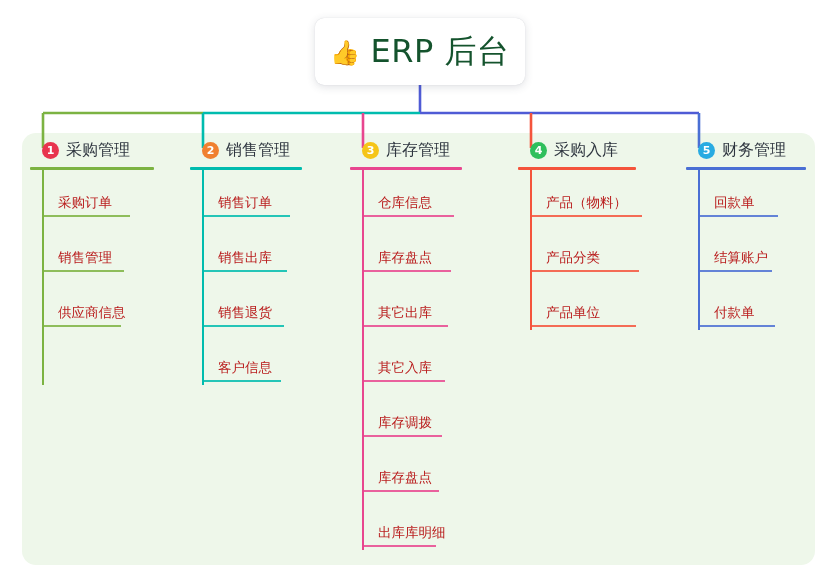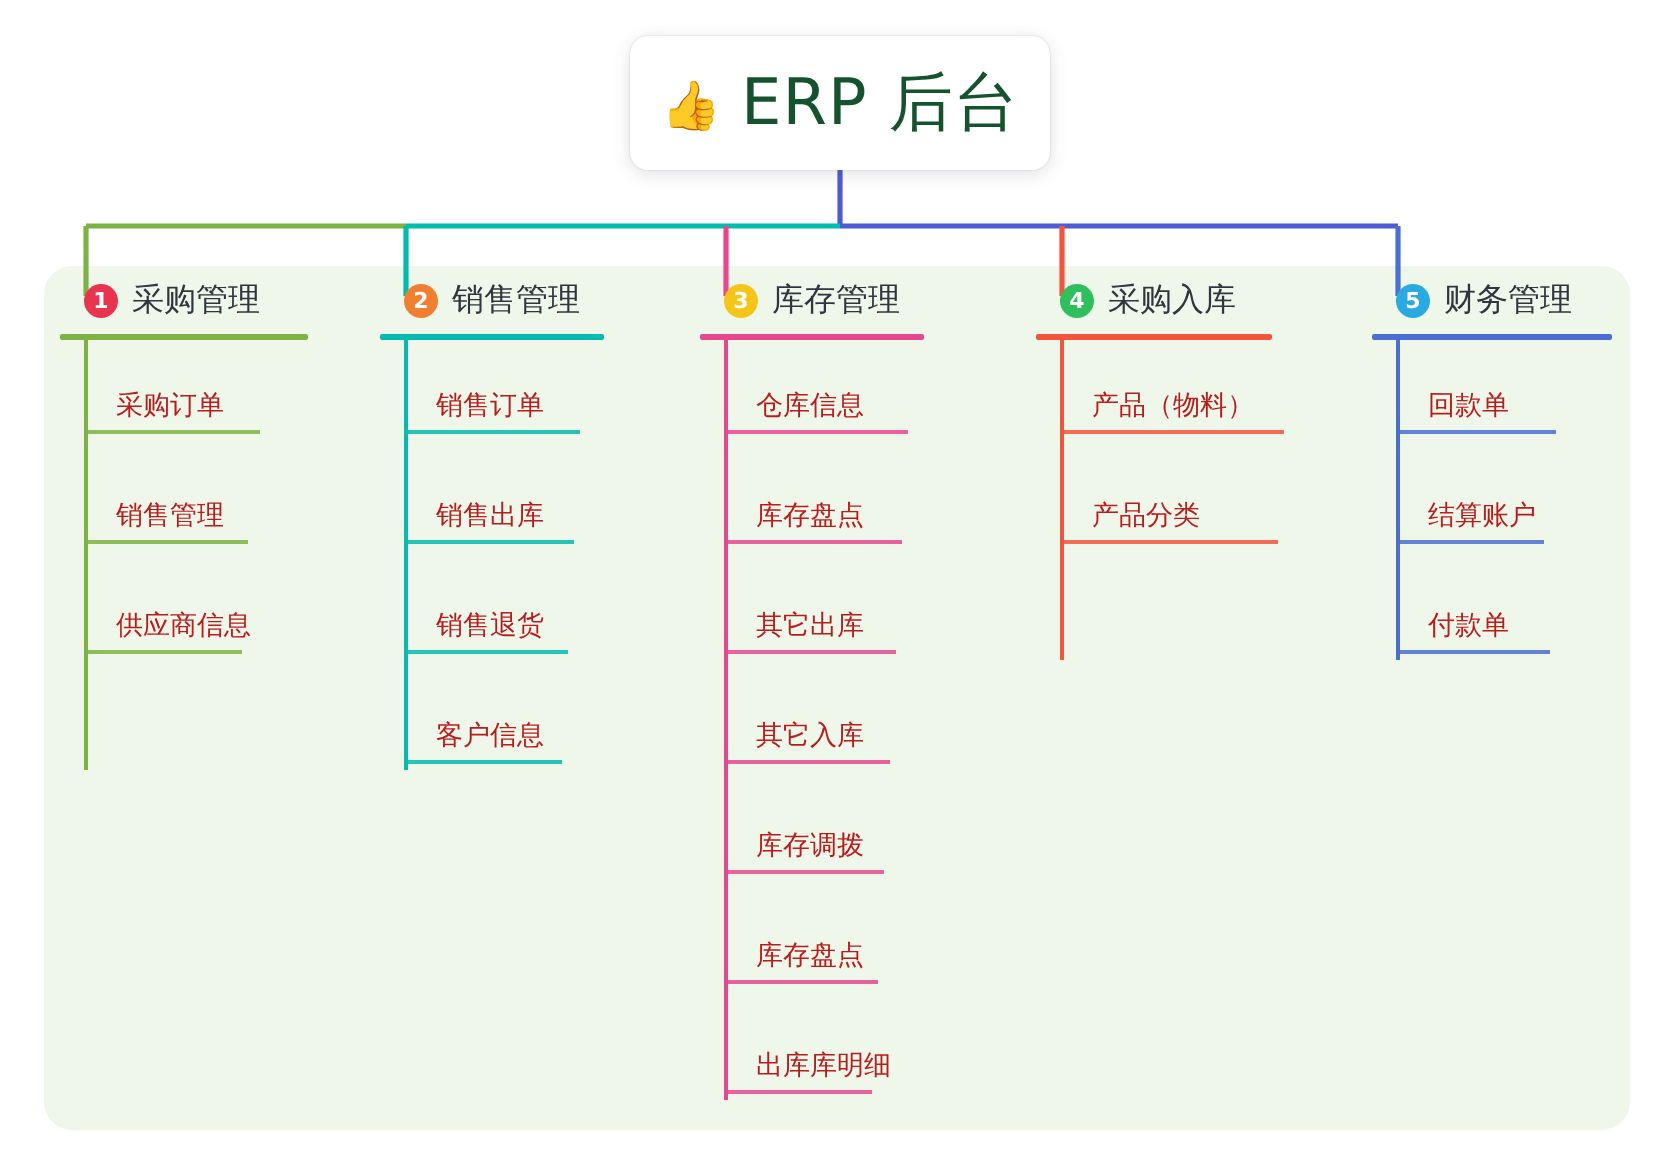--- a/index.html
+++ b/index.html
@@ -266,20 +266,24 @@
         <div class="items">
           <div class="spine" style="background: rgb(244, 84, 60); height: 160px;"></div>
           <div class="item">
             <span class="item-label">产品（物料）</span>
             <div class="item-rule" style="width: 112px; background: rgb(244, 84, 60); opacity: 0.85;"></div>
           </div>
           <div class="item">
             <span class="item-label">产品分类</span>
             <div class="item-rule" style="width: 109px; background: rgb(244, 84, 60); opacity: 0.85;"></div>
           </div>
+          <div class="item">
+            <span class="item-label">产品单位</span>
+            <div class="item-rule" style="width: 106px; background: rgb(244, 84, 60); opacity: 0.85;"></div>
+          </div>
         </div>
       </div>
       <div class="column" style="left: 664px;">
         <div class="col-header">
           <span class="badge" style="background: rgb(41, 171, 226);">5</span>
           <span class="col-title">财务管理</span>
         </div>
         <div class="col-rule" style="width: 120px; background: rgb(74, 111, 212);"></div>
         <div class="items">
           <div class="spine" style="background: rgb(74, 111, 212); height: 160px;"></div>

